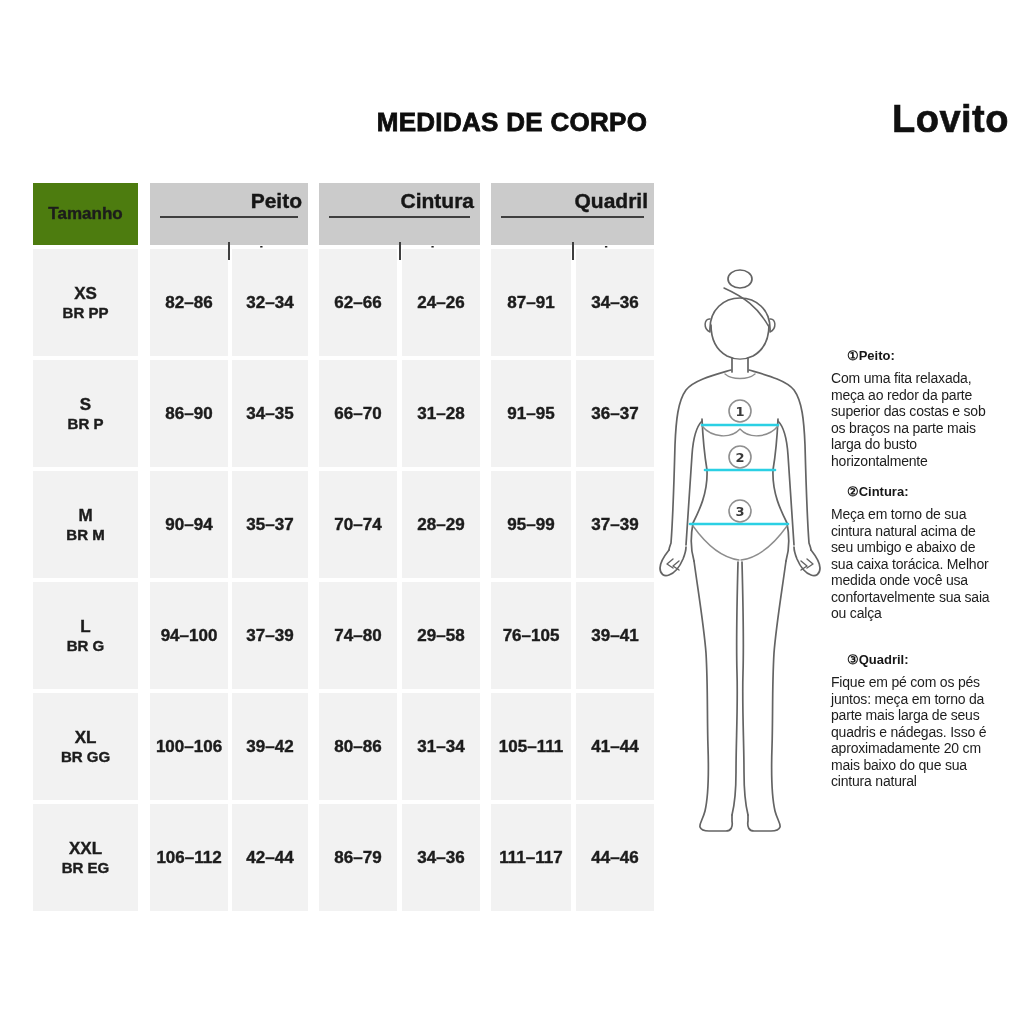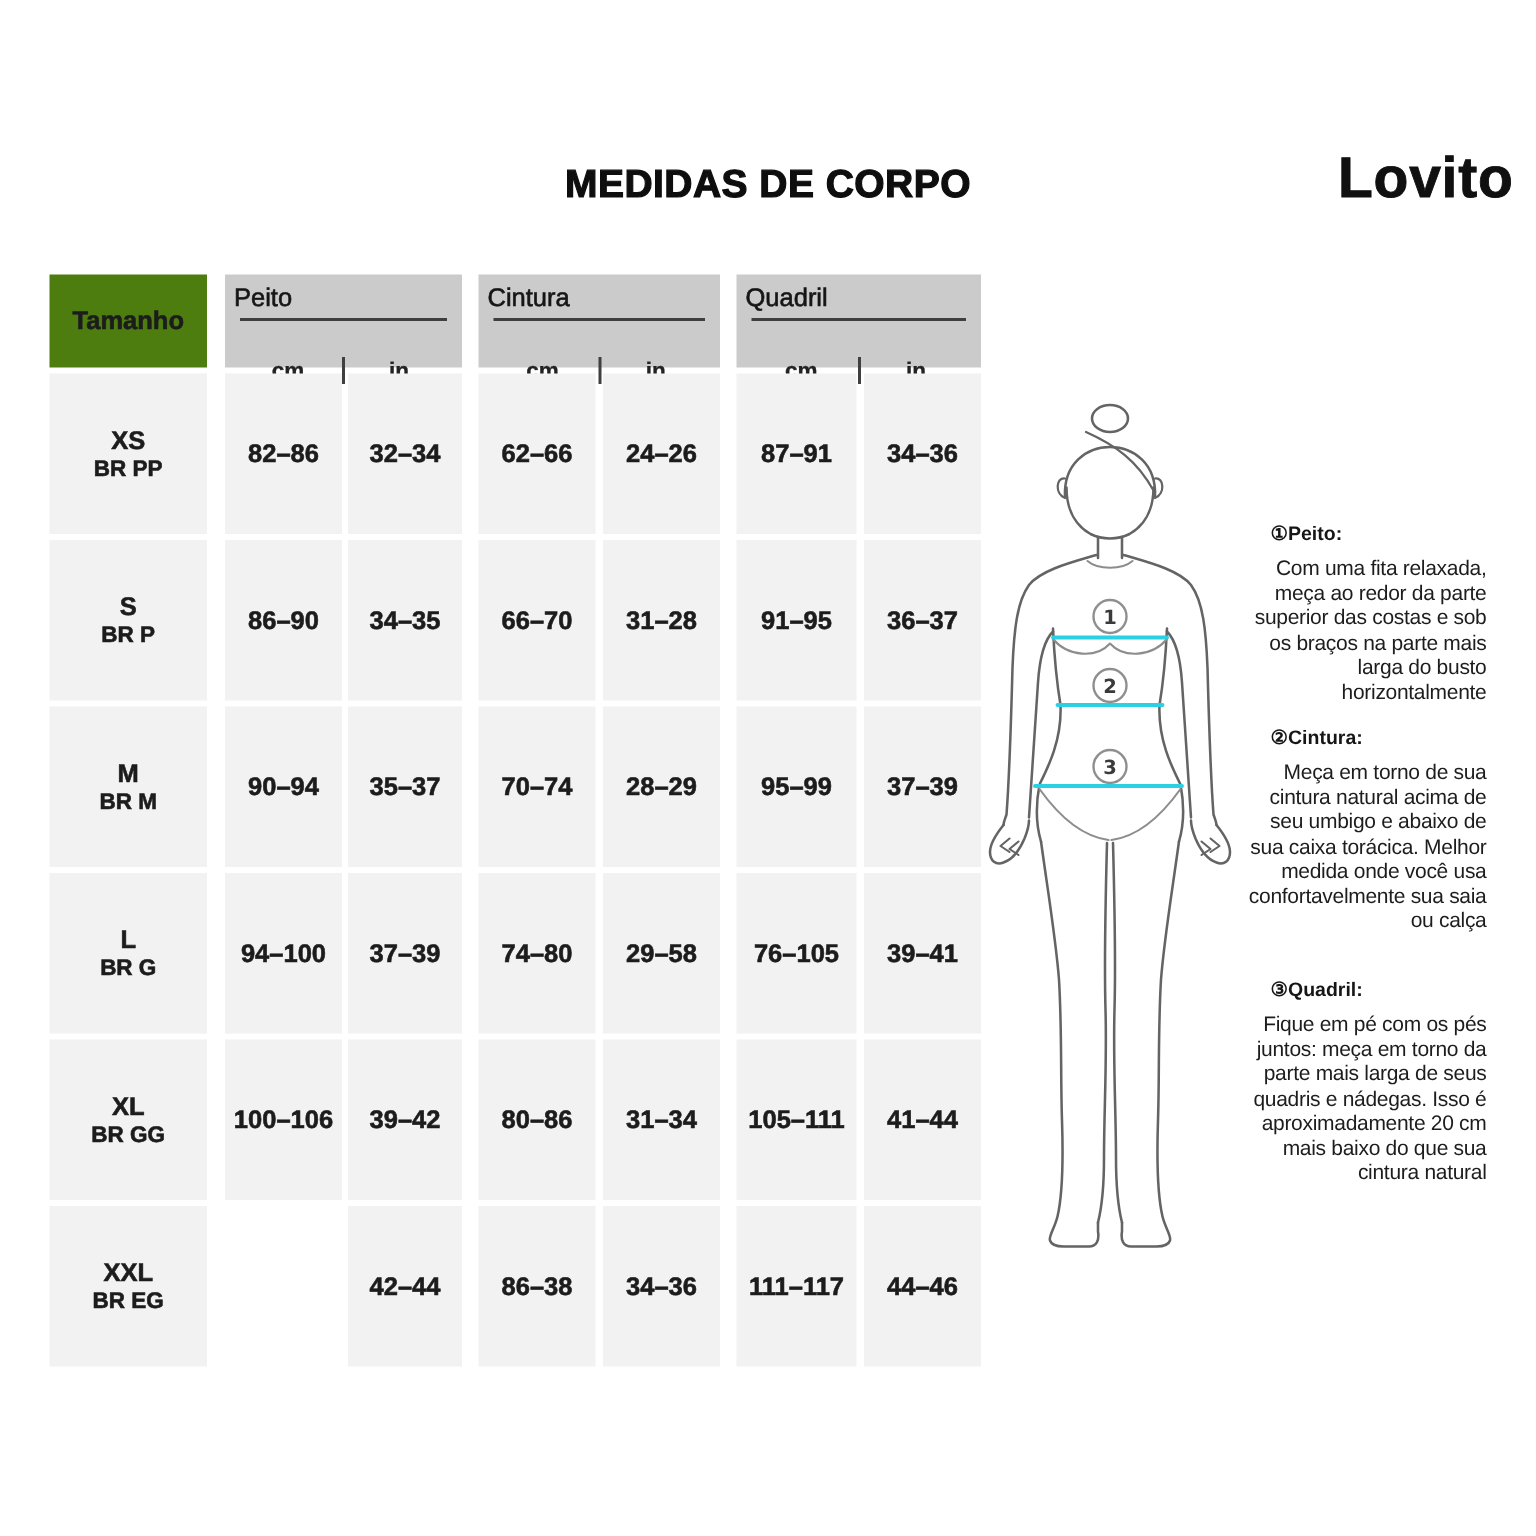--- a/index.html
+++ b/index.html
@@ -16,35 +16,35 @@
   
   .size-table{position:absolute;left:33px;top:183px;display:grid;
       grid-template-columns:105px 12px 78px 4px 76px 11px 78px 5px 78px 11px 80px 5px 78px;
       grid-template-rows:62px repeat(6,107px);row-gap:4px;}
   .cell{background:#f2f2f2;display:flex;align-items:center;justify-content:center;
         color:#1c1c1c;font-weight:bold;font-size:17px;-webkit-text-stroke:.4px #1c1c1c;
         text-align:center;}
   .th{background:#4d7c0f;}
   .group{display:flex;flex-direction:column;justify-content:flex-start;
          padding:6px 6px 4px;background:#cbcbcb;}
-  .group-label{text-align:left;font-size:17px;font-weight:normal;color:#161616;
+  .group-label{text-align:right;font-size:21px;font-weight:bold;color:#161616;
                -webkit-text-stroke:.4px #161616;}
   .group-rule{border-bottom:2px solid #3f3f3f;margin:3px 4px 0;}
   .group-units{display:flex;flex:1;align-items:center;color:#222;margin-top:24px;}
   .group-units .u{flex:1;text-align:center;font-size:15px;font-weight:bold;
                   -webkit-text-stroke:.2px #222;}
   .vdiv{width:2px;height:18px;background:#3f3f3f;}
   .size-cell .sz{font-size:17px;line-height:1.25;text-align:center;}
   .size-cell .br{font-size:15px;line-height:1.25;}
 
   
   .guide-sec{position:absolute;left:831px;width:160px;color:#1d1d1d;}
   .g1{top:348px}.g2{top:484px}.g3{top:652px}
   .guide-h{font-size:13px;font-weight:bold;margin:0 16px 7px;color:#161616;}
-  .guide-p{font-size:14px;line-height:16.5px;letter-spacing:-.2px;margin:0;text-align:right;}
+  .guide-p{font-size:14px;line-height:16.5px;letter-spacing:-.2px;margin:0;}
 
   
   .figure{position:absolute;left:652px;top:255px;}
   .figure text{font-family:"DejaVu Sans","Liberation Sans",sans-serif;}
 </style>
 </head>
 <body>
 
 <div class="sheet">
 
@@ -149,22 +149,23 @@
     <div class="cell" style="grid-area:6/9">31–34</div>
     <div class="cell" style="grid-area:6/11">105–111</div>
     <div class="cell" style="grid-area:6/13">41–44</div>
 
     <div class="cell size-cell" style="grid-area:7/1">
       <div>
           <div class="sz">XXL</div>
            <div class="br">BR EG</div>
         </div>
     </div>
+    <div class="cell" style="grid-area:7/3">106–112</div>
     <div class="cell" style="grid-area:7/5">42–44</div>
-    <div class="cell" style="grid-area:7/7">86–38</div>
+    <div class="cell" style="grid-area:7/7">86–79</div>
     <div class="cell" style="grid-area:7/9">34–36</div>
     <div class="cell" style="grid-area:7/11">111–117</div>
     <div class="cell" style="grid-area:7/13">44–46</div>
   </div>
 
   <svg class="figure" width="175" height="580" viewBox="0 0 175 580">
     <g fill="none" stroke="#646464" stroke-width="1.7" stroke-linecap="round" stroke-linejoin="round">
 
       <ellipse cx="88" cy="24" rx="12" ry="9"></ellipse>
 

